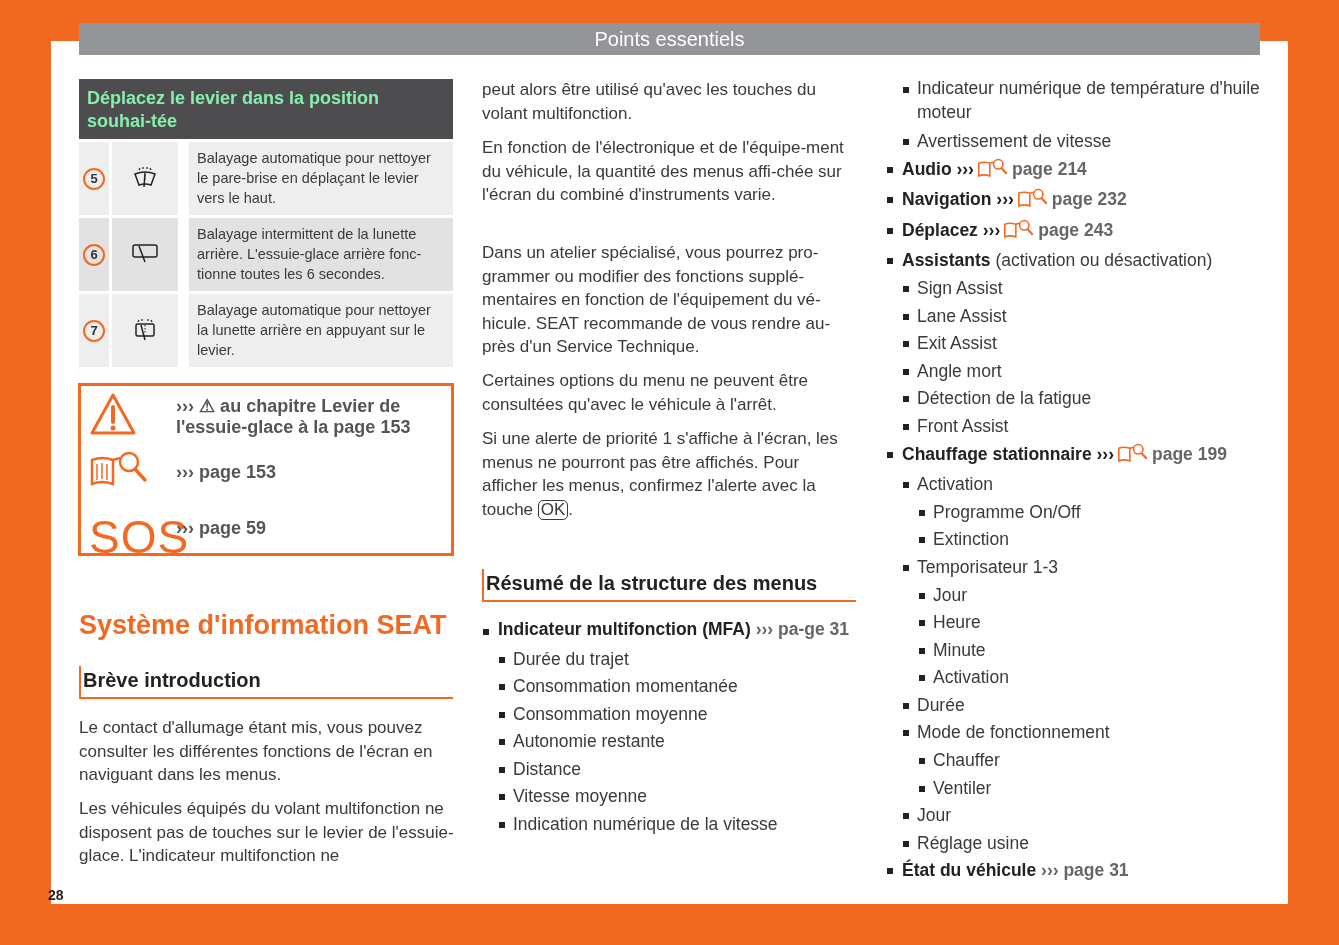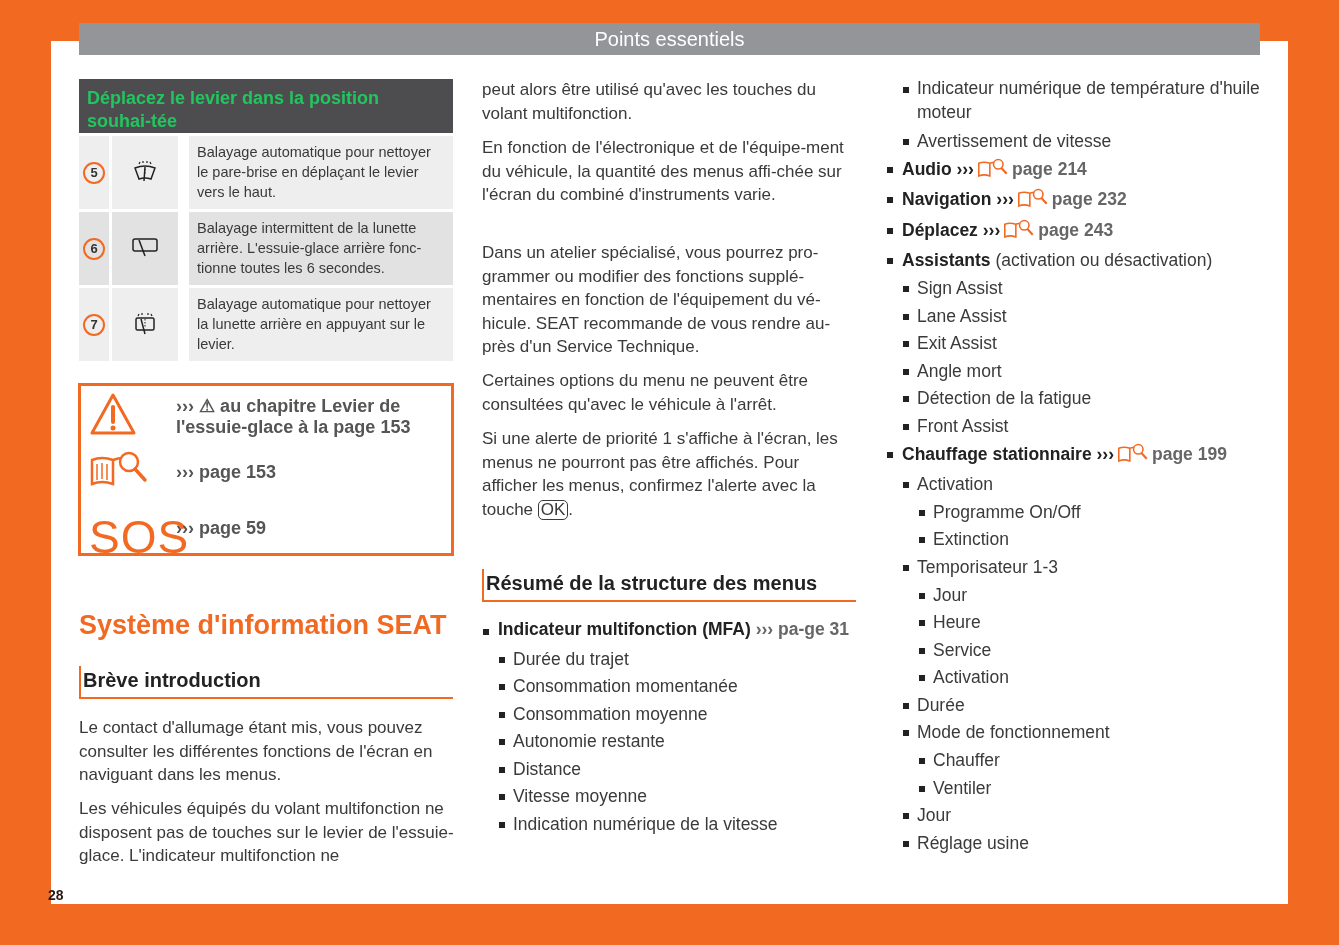--- a/index.html
+++ b/index.html
@@ -4,21 +4,21 @@
 <style>
   * { box-sizing: border-box; margin: 0; padding: 0; }
   html, body { width: 1339px; height: 945px; overflow: hidden; }
   body { background: #f26922; position: relative; font-family: "Liberation Sans", sans-serif; color: #3a3a3a; }
   .page { position: absolute; left: 51px; top: 41px; width: 1237px; height: 863px; background: #ffffff; }
   .header-bar { position: absolute; left: 79px; top: 23px; width: 1181px; height: 32px; background: #939598; color: #fff; font-size: 20px; text-align: center; line-height: 33px; font-weight: normal; }
   .page-num { position: absolute; left: 27px; top: 887px; font-size: 14px; font-weight: bold; color: #2a1a10; margin-left: 21px; }
 
   
   .tbl { position: absolute; left: 79px; top: 79px; width: 374px; }
-  .tbl-head { background: #4d4d4f; color: #22c55e; font-weight: bold; font-size: 18px; line-height: 23px; padding: 8px 8px 6px 8px; height: 54px; }
+  .tbl-head { background: #4d4d4f; color: #86efac; font-weight: bold; font-size: 18px; line-height: 23px; padding: 8px 8px 6px 8px; height: 60px; }
   .tbl-row { display: flex; margin-top: 3px; height: 73px; }
   .tbl-row .c1 { width: 30px; background: #eeeeef; display:flex; align-items:center; justify-content:center; }
   .tbl-row .c2 { width: 66px; margin-left: 3px; background: #eeeeef; display:flex; align-items:center; justify-content:center; }
   .tbl-row .c3 { flex: 1; margin-left: 11px; background: #eeeeef; font-size: 14.5px; line-height: 20px; padding: 6px 8px; color: #3a3a3a; }
   .tbl-row.alt .c1, .tbl-row.alt .c2, .tbl-row.alt .c3 { background: #e2e2e3; }
   .circ { width: 22px; height: 22px; border: 2px solid #f26922; border-radius: 50%; font-size: 13px; font-weight: bold; color: #333; display:flex; align-items:center; justify-content:center; }
 
   
   .notice { position: absolute; left: 78px; top: 383px; width: 376px; height: 173px; border: 3px solid #f26922; }
   .notice-icon { position: absolute; left: 8px; }
@@ -172,23 +172,24 @@
           <path d="M3 10 L3 34 Q13 30 24 34 L24 10 Q13 6 3 10 Z M24 10 Q35 6 42 10" fill="none" stroke="#f26922" stroke-width="3"></path>
           <circle cx="40" cy="12" r="9" fill="#fff" stroke="#f26922" stroke-width="3"></circle>
           <line x1="46" y1="19" x2="56" y2="30" stroke="#f26922" stroke-width="4"></line>
         </svg></span><span class="ref">page 199</span></li>
   <li class="l1">Activation</li>
   <li class="l2">Programme On/Off</li>
   <li class="l2">Extinction</li>
   <li class="l1">Temporisateur 1-3</li>
   <li class="l2">Jour</li>
   <li class="l2">Heure</li>
-  <li class="l2">Service</li>
+  <li class="l2">Minute</li>
   <li class="l2">Activation</li>
   <li class="l1">Durée</li>
   <li class="l1">Mode de fonctionnement</li>
   <li class="l2">Chauffer</li>
   <li class="l2">Ventiler</li>
   <li class="l1">Jour</li>
   <li class="l1">Réglage usine</li>
+  <li class="l0"><span class="b">État du véhicule</span> <span class="ref">››› page 31</span></li>
 </ul>
 
 <div class="page-num">28</div>
 
 </body></html>

